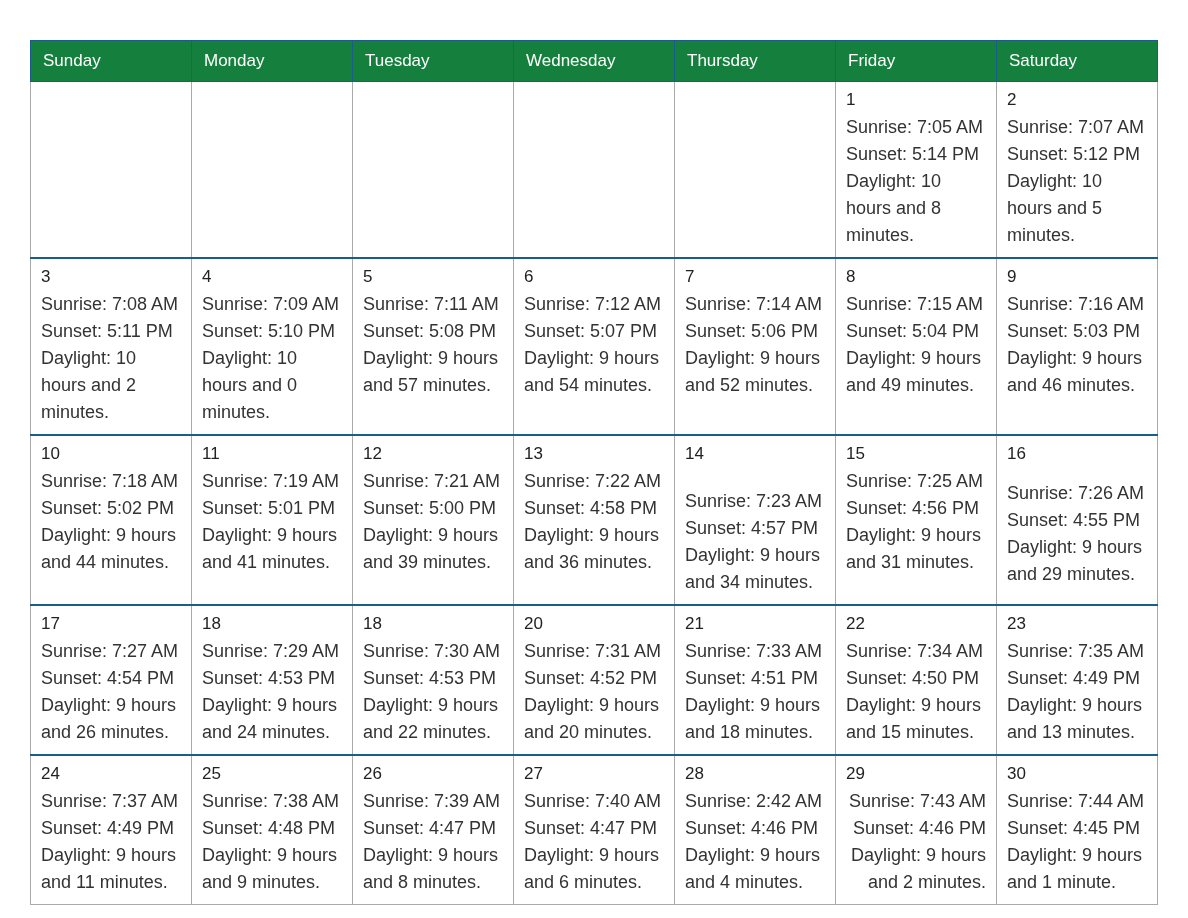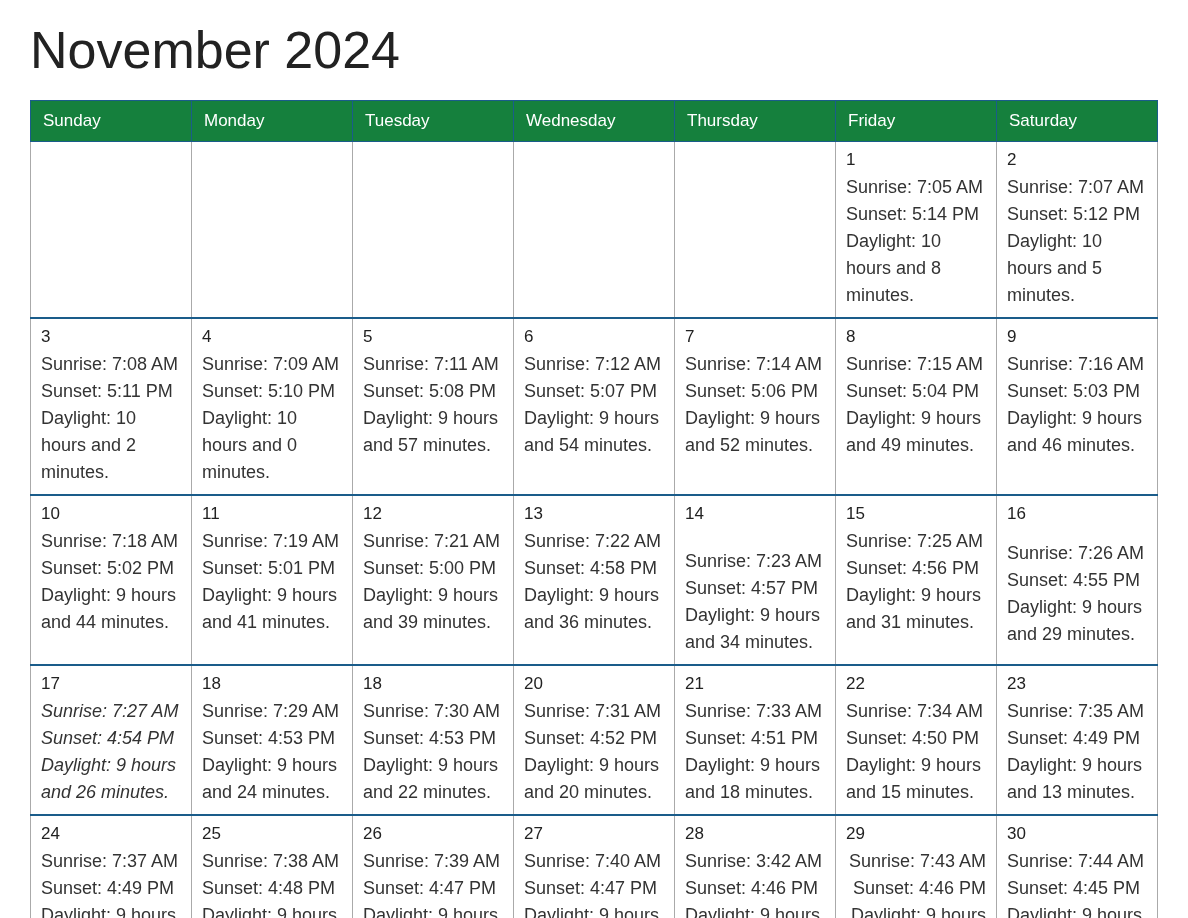--- a/index.html
+++ b/index.html
@@ -102,21 +102,20 @@
     }
     .week-separator {
       border-top: 2px solid #1a5c8a;
     }
   </style>
 </head>
 <body>
 
 <div class="header">
   <div class="title-section">
-    <div class="month-title">November 2024</div>
   </div>
 </div>
 
 <table class="calendar">
   <thead>
     <tr>
     <th>Sunday</th>
         <th>Monday</th>
         <th>Tuesday</th>
         <th>Wednesday</th>
@@ -229,21 +228,21 @@
         <td>
           <span class="day-number">16</span>
           <div class="day-info" style="white-space: pre-line; margin-top: 16px;">Sunrise: 7:26 AM
 Sunset: 4:55 PM
 Daylight: 9 hours and 29 minutes.</div>
         </td>
       </tr>
       <tr class="week-row week-separator">
         <td>
           <span class="day-number">17</span>
-          <div class="day-info" style="white-space: pre-line; font-style: italic;">Sunrise: 7:27 AM
+          <div class="day-info" style="white-space: pre-line;">Sunrise: 7:27 AM
 Sunset: 4:54 PM
 Daylight: 9 hours and 26 minutes.</div>
         </td>
         <td>
           <span class="day-number">18</span>
           <div class="day-info" style="white-space: pre-line;">Sunrise: 7:29 AM
 Sunset: 4:53 PM
 Daylight: 9 hours and 24 minutes.</div>
         </td>
         <td>
@@ -297,21 +296,21 @@
 Daylight: 9 hours and 8 minutes.</div>
         </td>
         <td>
           <span class="day-number">27</span>
           <div class="day-info" style="white-space: pre-line;">Sunrise: 7:40 AM
 Sunset: 4:47 PM
 Daylight: 9 hours and 6 minutes.</div>
         </td>
         <td>
           <span class="day-number">28</span>
-          <div class="day-info" style="white-space: pre-line;">Sunrise: 3:42 AM
+          <div class="day-info" style="white-space: pre-line;">Sunrise: 2:42 AM
 Sunset: 4:46 PM
 Daylight: 9 hours and 4 minutes.</div>
         </td>
         <td>
           <span class="day-number">29</span>
           <div class="day-info" style="white-space: pre-line; text-align: right;">Sunrise: 7:43 AM
 Sunset: 4:46 PM
 Daylight: 9 hours and 2 minutes.</div>
         </td>
         <td>

